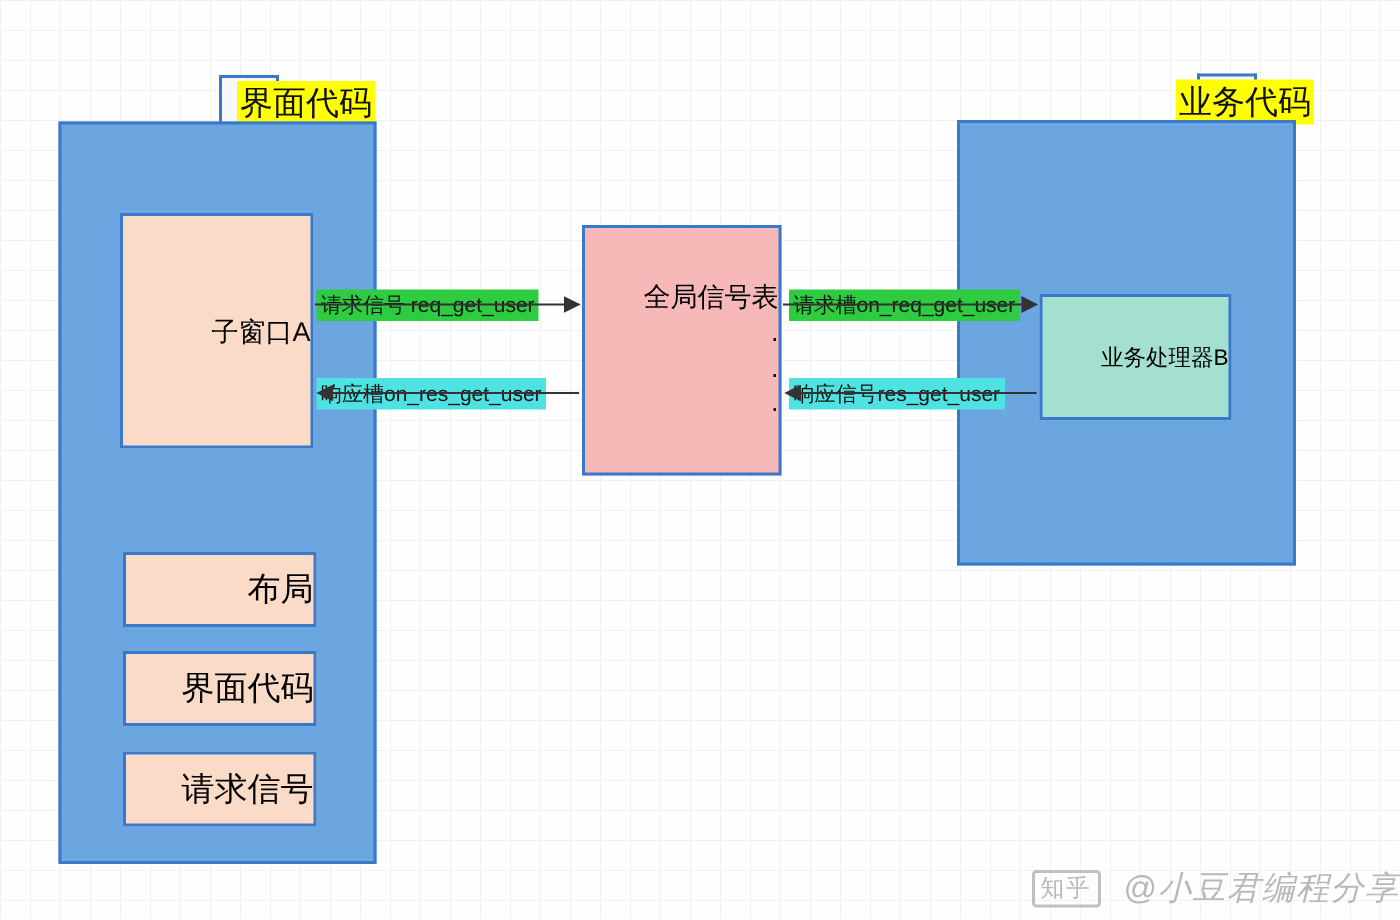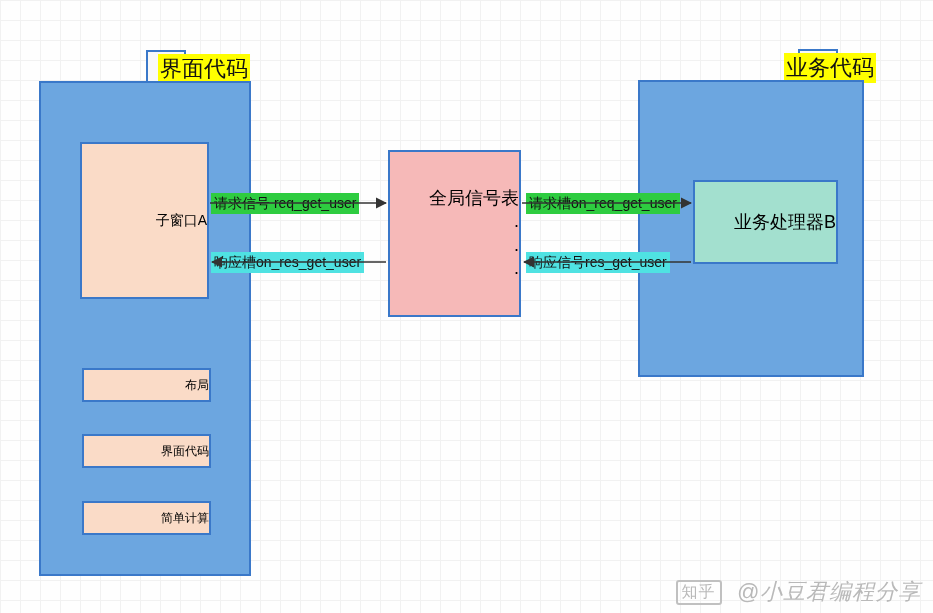--- a/index.html
+++ b/index.html
@@ -20,46 +20,46 @@
 #container-left{left:39px;top:81px;width:212px;height:495px;background:#6ca6e0}
 #tab-left{left:146px;top:50px}
 #hdr-left{left:158px;top:54px}
 
 
 #container-right{left:638px;top:80px;width:226px;height:297px;background:#6ca6e0}
 #tab-right{left:798px;top:49px}
 #hdr-right{left:784px;top:53px}
 
 
-#child-a{left:80px;top:142px;width:129px;height:157px;background:#fadbc7;font-size:14px}
+#child-a{left:80px;top:142px;width:129px;height:157px;background:#fadbc7;font-size:18px}
 
 
-#handler-b{left:693px;top:180px;width:145px;height:84px;background:#a3e0cf;font-size:18px}
+#handler-b{left:693px;top:196px;width:128px;height:84px;background:#a3e0cf;font-size:15px}
 
 
 #sig-table{left:388px;top:150px;width:133px;height:167px;background:#f6b9b8;font-size:18px;line-height:1.3}
 
 
-.sub{left:82px;width:129px;height:34px;background:#fadbc7;font-size:12px}
+.sub{left:82px;width:129px;height:50px;background:#fadbc7;font-size:22px}
 #sub-layout{top:368px}
 #sub-qss{top:434px}
 #sub-calc{top:501px}
 
 
 .lbl{position:absolute;font-size:14px;color:#111;height:21px;line-height:21px;padding:0 3px;white-space:nowrap}
 .lbl-green{background:#2ecc40}
 .lbl-cyan{background:#4fe2e2}
 #lbl-req-left{left:211px;top:193px}
 #lbl-res-left{left:211px;top:252px}
 #lbl-req-right{left:526px;top:193px}
 #lbl-res-right{left:526px;top:252px}
 
 svg.arrows{position:absolute;left:0;top:0;width:933px;height:613px;pointer-events:none}
 
-.watermark{position:absolute;right:12px;bottom:6px;font-size:22px;color:#b9b9b9;font-style:italic;letter-spacing:1px}
+.watermark{position:absolute;right:0;bottom:6px;font-size:22px;color:#b9b9b9;font-style:italic;letter-spacing:1px}
 .watermark .logo{display:inline-block;border:2px solid #c0c0c0;border-radius:3px;padding:0 4px;font-style:normal;font-size:16px;margin-right:8px;transform:translateY(-2px)}
 </style>
 </head>
 <body>
 
 <div class="canvas">
 
   <div id="tab-left" class="tab"></div>
   <div id="hdr-left" class="hdr">界面代码</div>
   <div id="container-left" class="box"></div>
@@ -68,21 +68,21 @@
     <span>子窗口A</span>
   </div>
 
   <div id="sub-layout" class="box sub">
     <span>布局</span>
   </div>
   <div id="sub-qss" class="box sub">
     <span>界面代码</span>
   </div>
   <div id="sub-calc" class="box sub">
-    <span>简单计算</span>
+    <span>请求信号</span>
   </div>
 
   <div id="tab-right" class="tab"></div>
   <div id="hdr-right" class="hdr">业务代码</div>
   <div id="container-right" class="box"></div>
 
   <div id="handler-b" class="box">
     <span>业务处理器B</span>
   </div>
 

